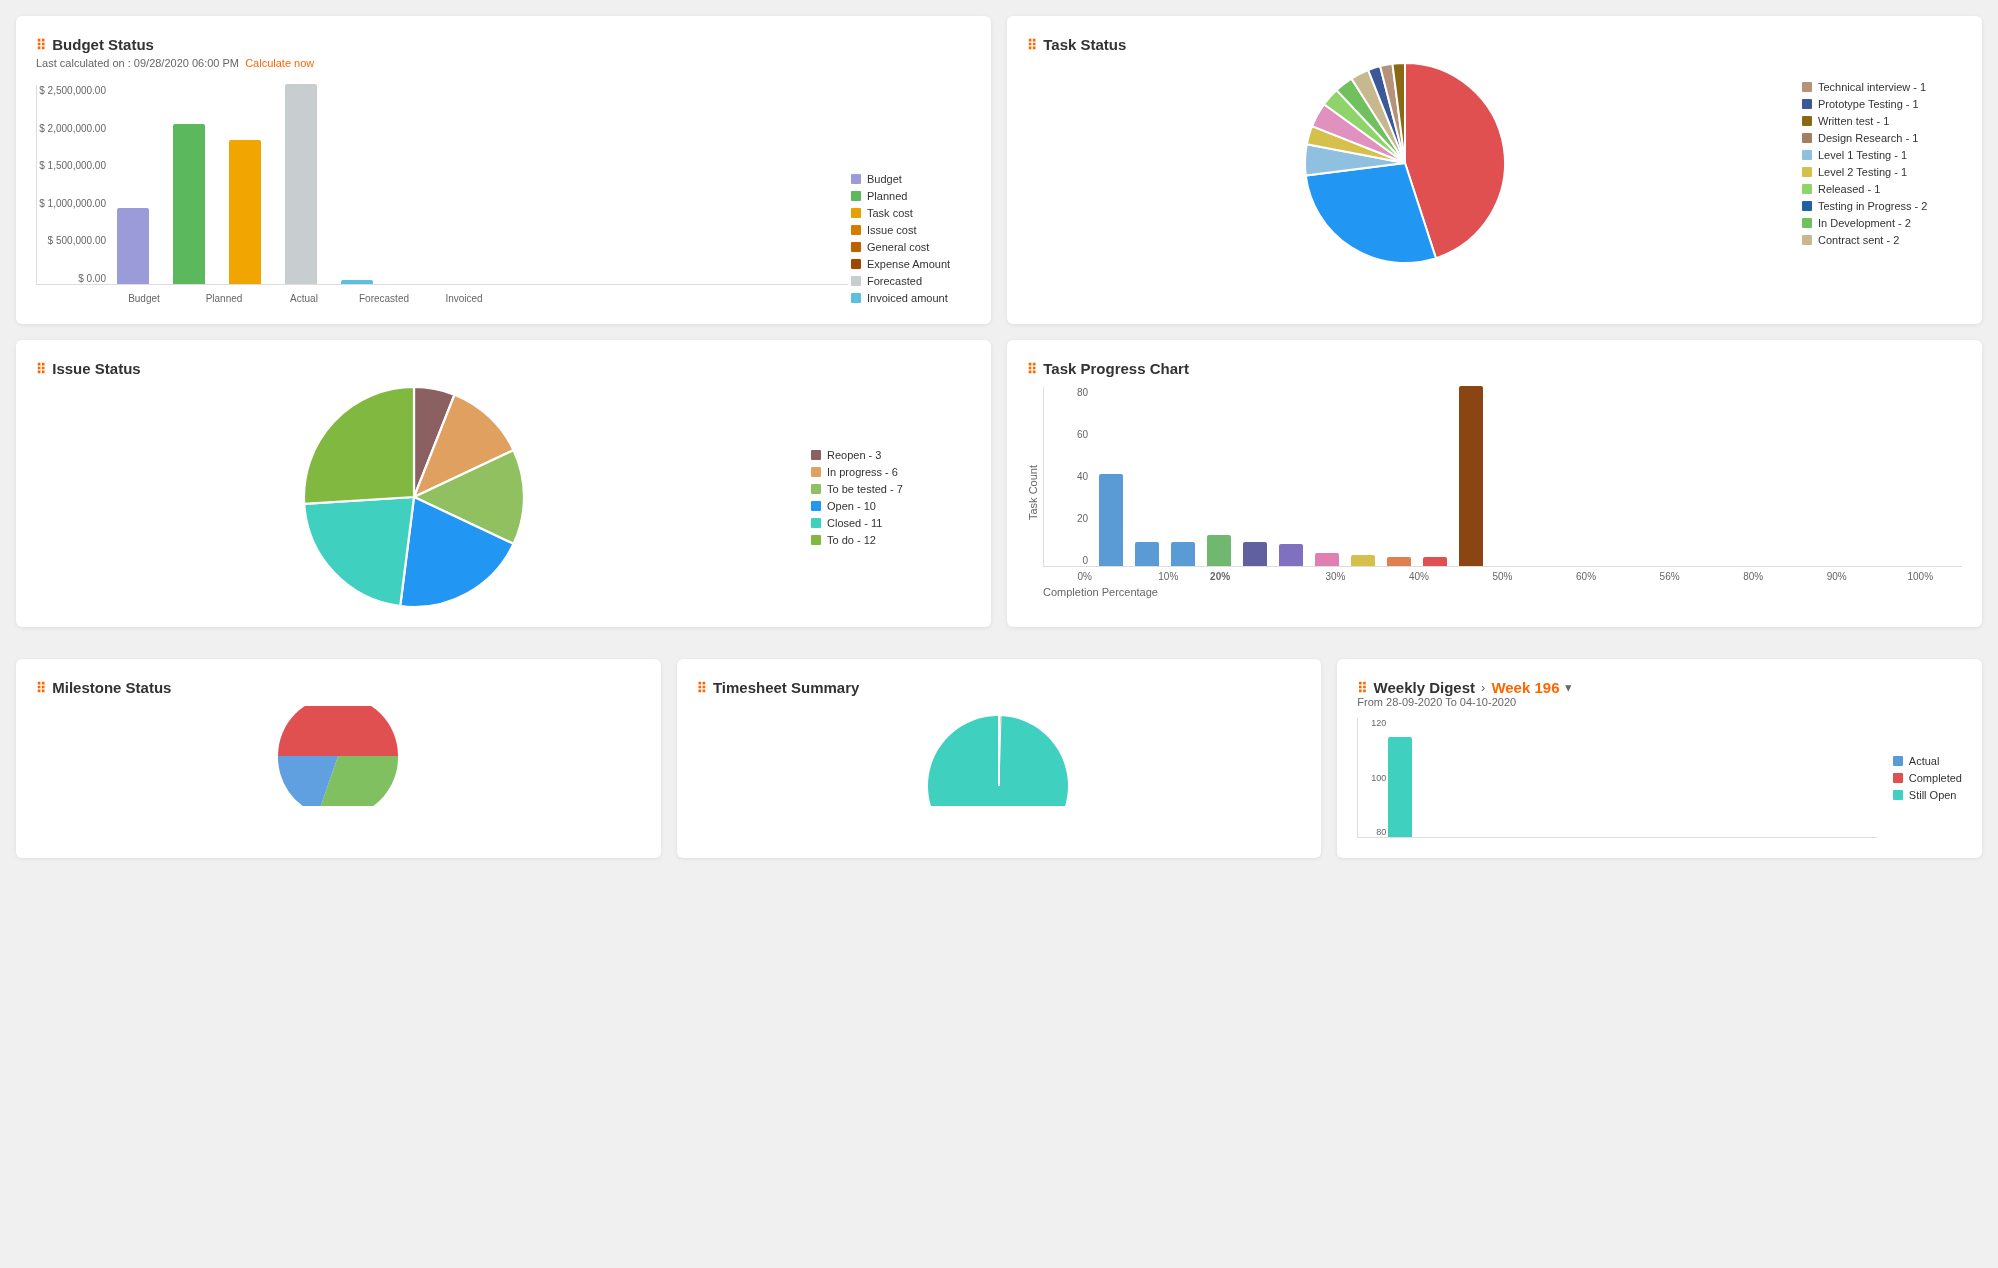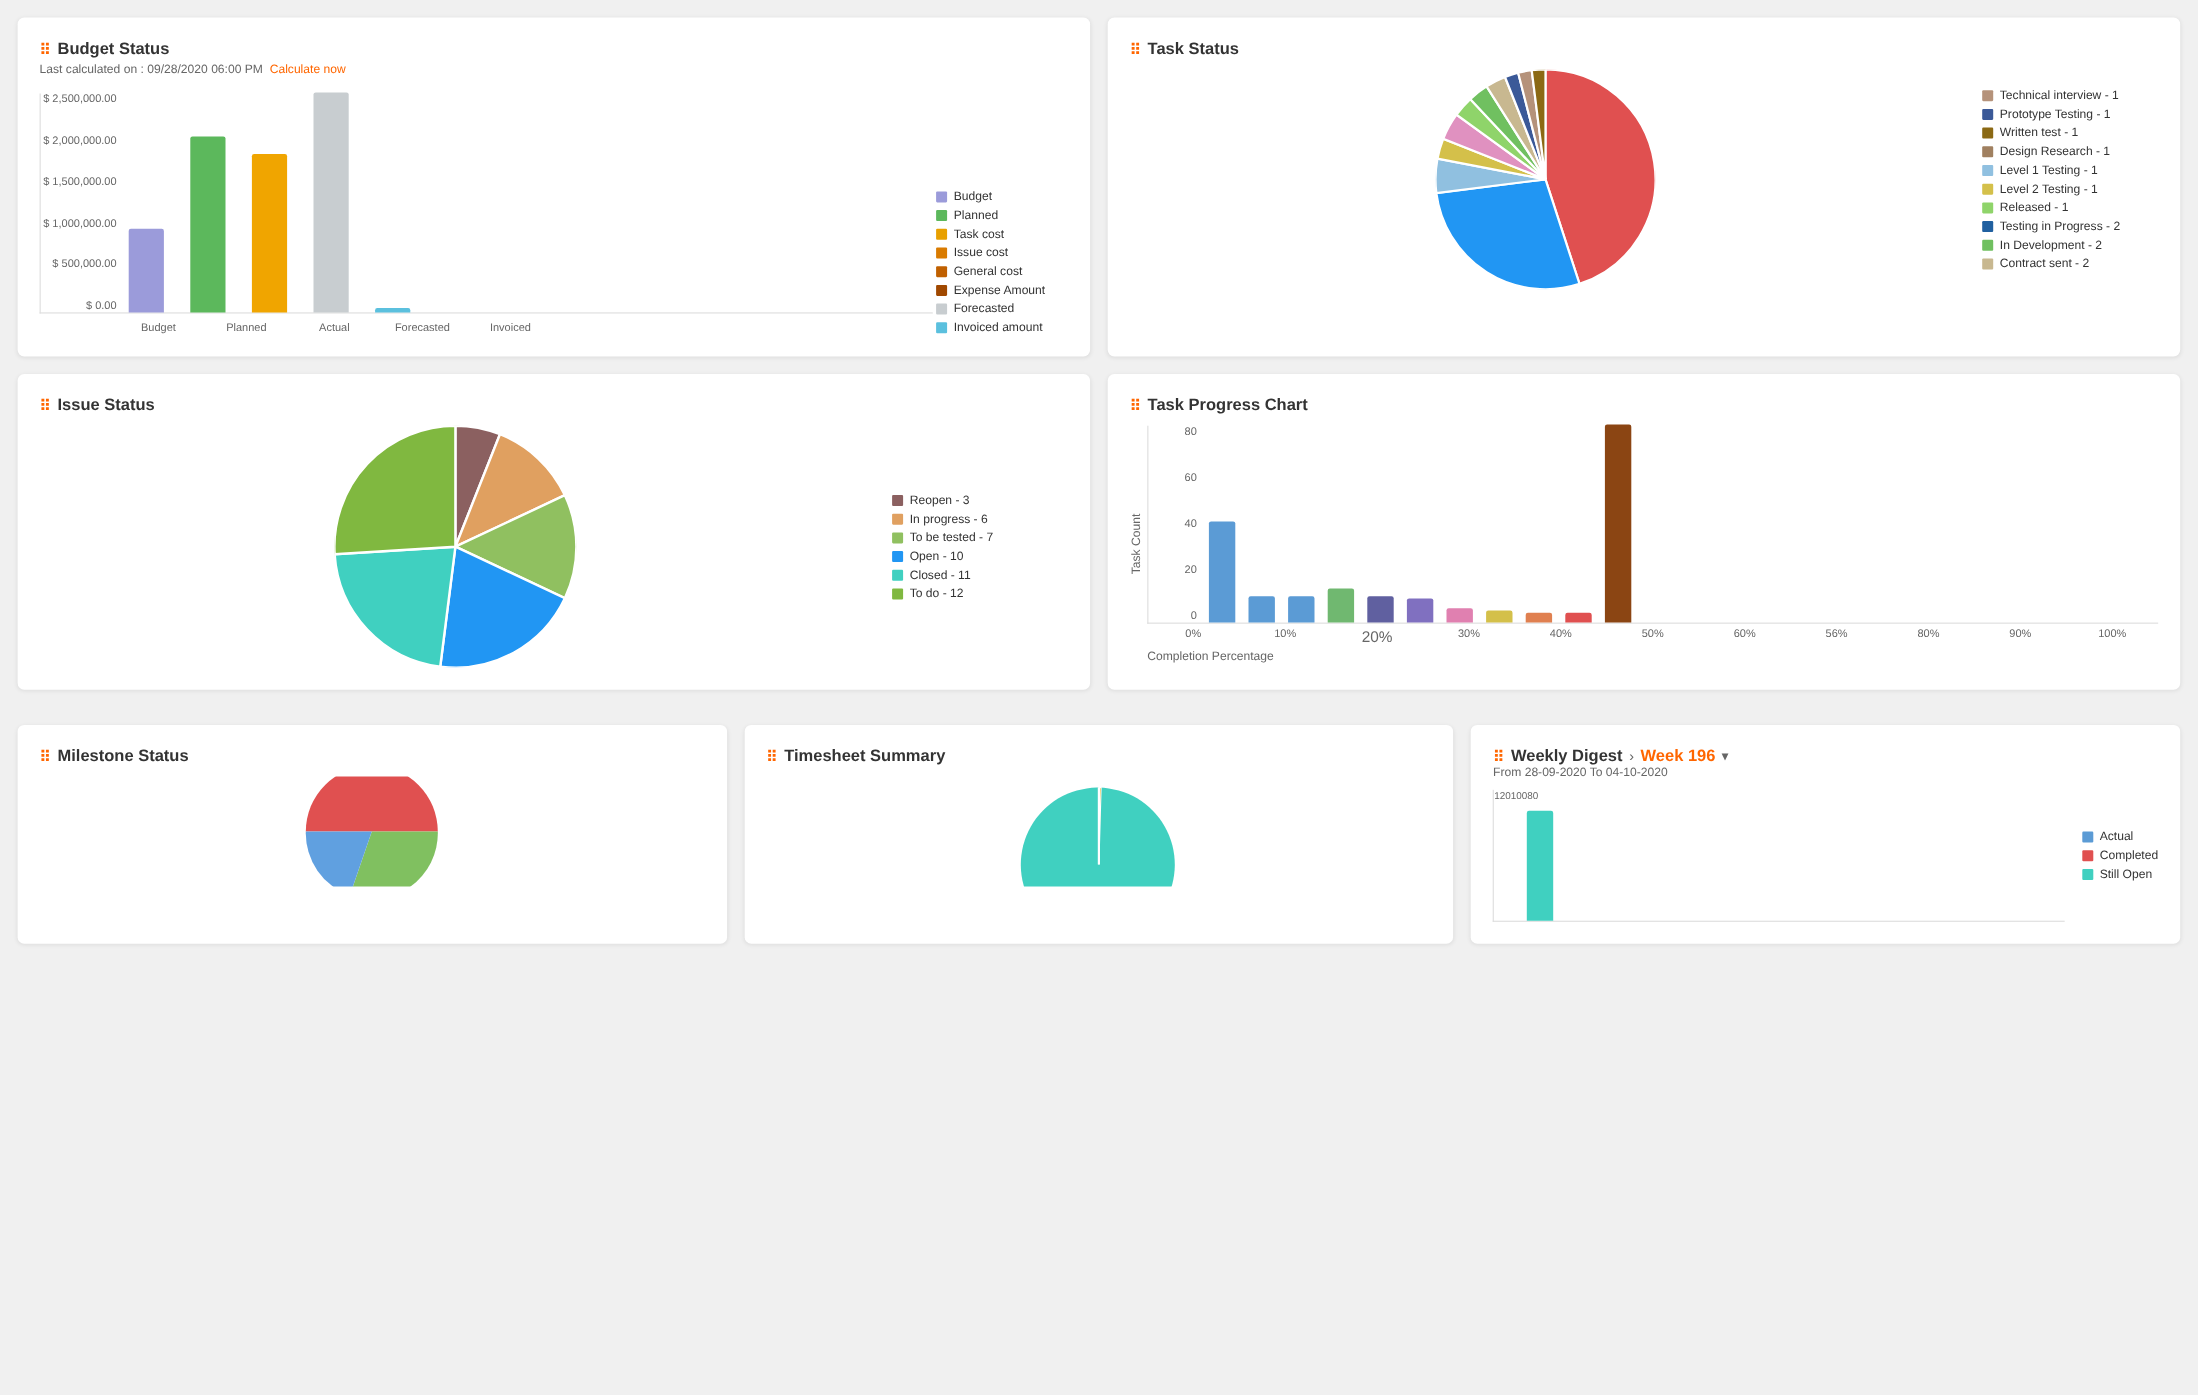--- a/index.html
+++ b/index.html
@@ -223,21 +223,21 @@
       border-left: 1px solid #ddd;
       padding-left: 30px;
       position: relative;
     }
     .weekly-y-labels {
       position: absolute;
       left: 0;
       top: 0;
       height: 100%;
       display: flex;
-      flex-direction: row;
+      flex-direction: column;
       justify-content: space-between;
       width: 28px;
       text-align: right;
       font-size: 9px;
       color: #666;
     }
     .weekly-legend {
       display: flex;
       flex-direction: column;
       gap: 5px;
@@ -492,21 +492,21 @@
               <div class="progress-bar-group">
                 <div class="progress-bar" style="height: 8.78049px; background: rgb(224, 80, 80);"></div>
               </div>
               <div class="progress-bar-group">
                 <div class="progress-bar" style="height: 180px; background: rgb(139, 69, 19);"></div>
               </div>
             </div>
           <div id="progress-x-axis" style="display:flex; gap:0; padding-left:0; margin-top:4px; justify-content: space-around;">
               <div style="font-size: 10px; color: rgb(102, 102, 102); flex: 1 1 0%; text-align: center;">0%</div>
               <div style="font-size: 10px; color: rgb(102, 102, 102); flex: 1 1 0%; text-align: center;">10%</div>
-              <div style="font-size: 14px; color: rgb(102, 102, 102); flex: 1 1 0%; text-align: center;">20%</div>
+              <div style="font-size: 10px; color: rgb(102, 102, 102); flex: 1 1 0%; text-align: left; font-weight: bold;">20%</div>
               <div style="font-size: 10px; color: rgb(102, 102, 102); flex: 1 1 0%; text-align: center;">30%</div>
               <div style="font-size: 10px; color: rgb(102, 102, 102); flex: 1 1 0%; text-align: center;">40%</div>
               <div style="font-size: 10px; color: rgb(102, 102, 102); flex: 1 1 0%; text-align: center;">50%</div>
               <div style="font-size: 10px; color: rgb(102, 102, 102); flex: 1 1 0%; text-align: center;">60%</div>
               <div style="font-size: 10px; color: rgb(102, 102, 102); flex: 1 1 0%; text-align: center;">56%</div>
               <div style="font-size: 10px; color: rgb(102, 102, 102); flex: 1 1 0%; text-align: center;">80%</div>
               <div style="font-size: 10px; color: rgb(102, 102, 102); flex: 1 1 0%; text-align: center;">90%</div>
               <div style="font-size: 10px; color: rgb(102, 102, 102); flex: 1 1 0%; text-align: center;">100%</div>
             </div>
           <div class="axis-title">Completion Percentage</div>

